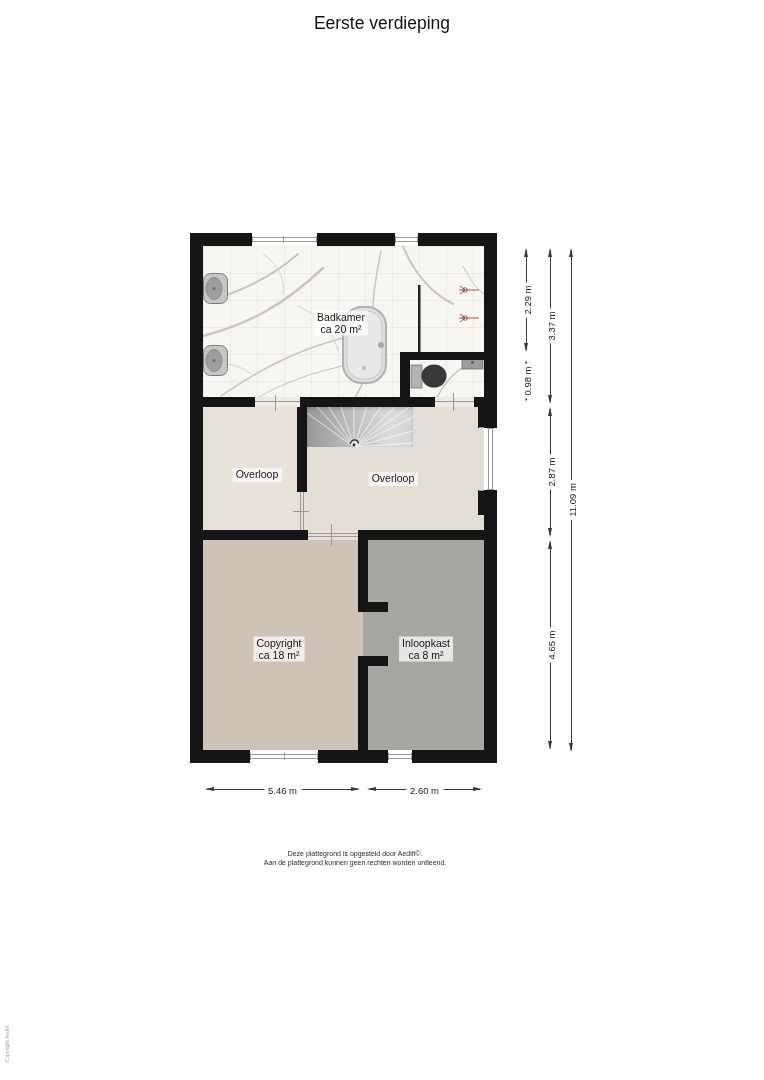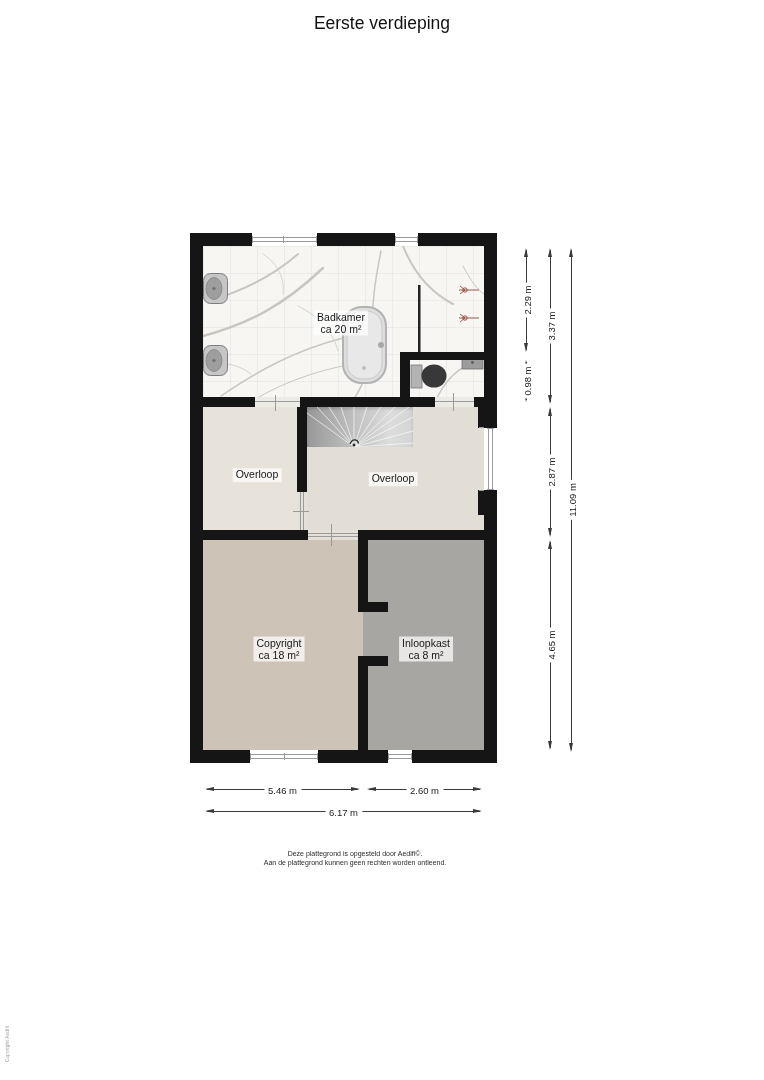--- a/index.html
+++ b/index.html
@@ -287,26 +287,20 @@
       <div class="ar a1"></div>
       <div class="ar a2"></div>
     <div class="lb">5.46 m</div>
   </div>
   <div class="dimh" style="left:367px;top:784px;width:115px;">
     <div class="ln"></div>
       <div class="ar a1"></div>
       <div class="ar a2"></div>
     <div class="lb">2.60 m</div>
   </div>
-  <div class="dimh" style="left:205px;top:806px;width:277px;">
-    <div class="ln"></div>
-      <div class="ar a1"></div>
-      <div class="ar a2"></div>
-    <div class="lb">6.17 m</div>
-  </div>
 
   <div class="footer">
     <div>Deze plattegrond is opgesteld door Aedifi©.</div>
     <div>Aan de plattegrond kunnen geen rechten worden ontleend.</div>
   </div>
 
   <div class="copyright">Copyright Aedifi</div>
 
 </div>
 

